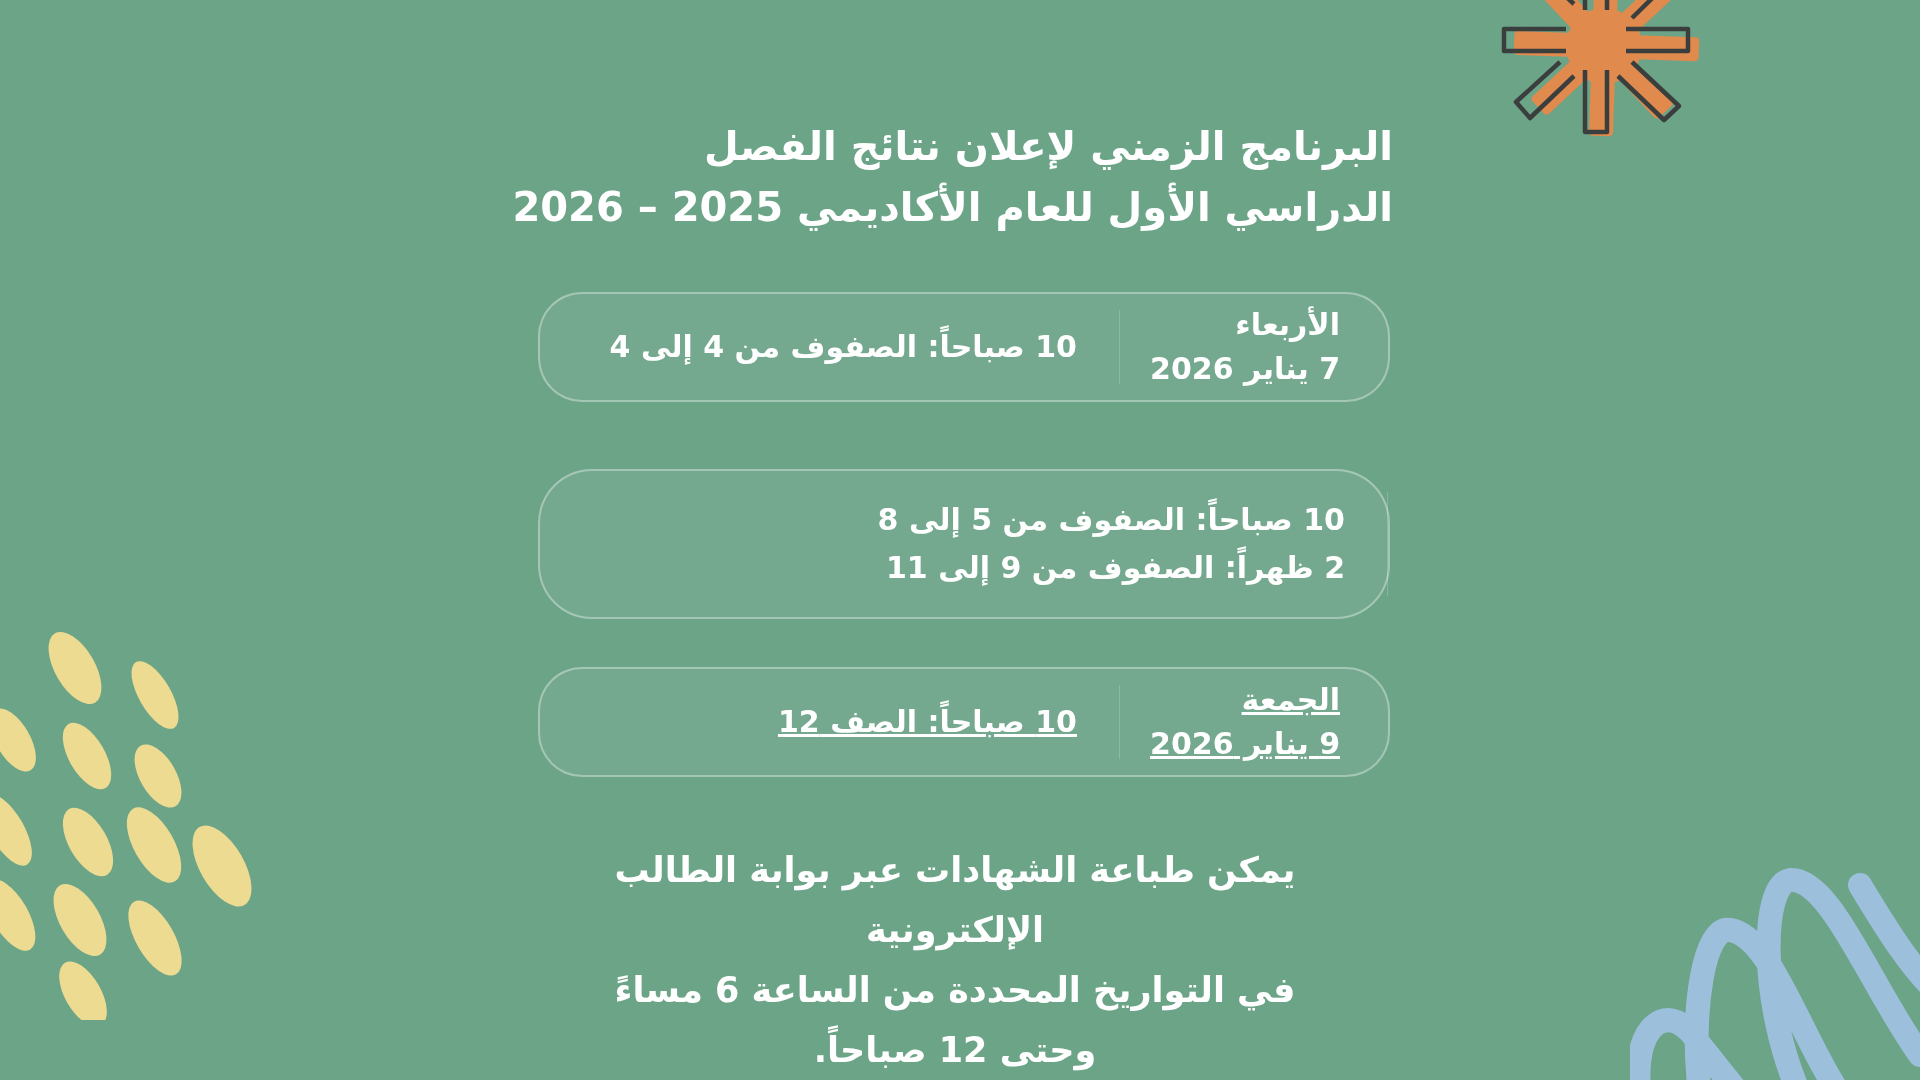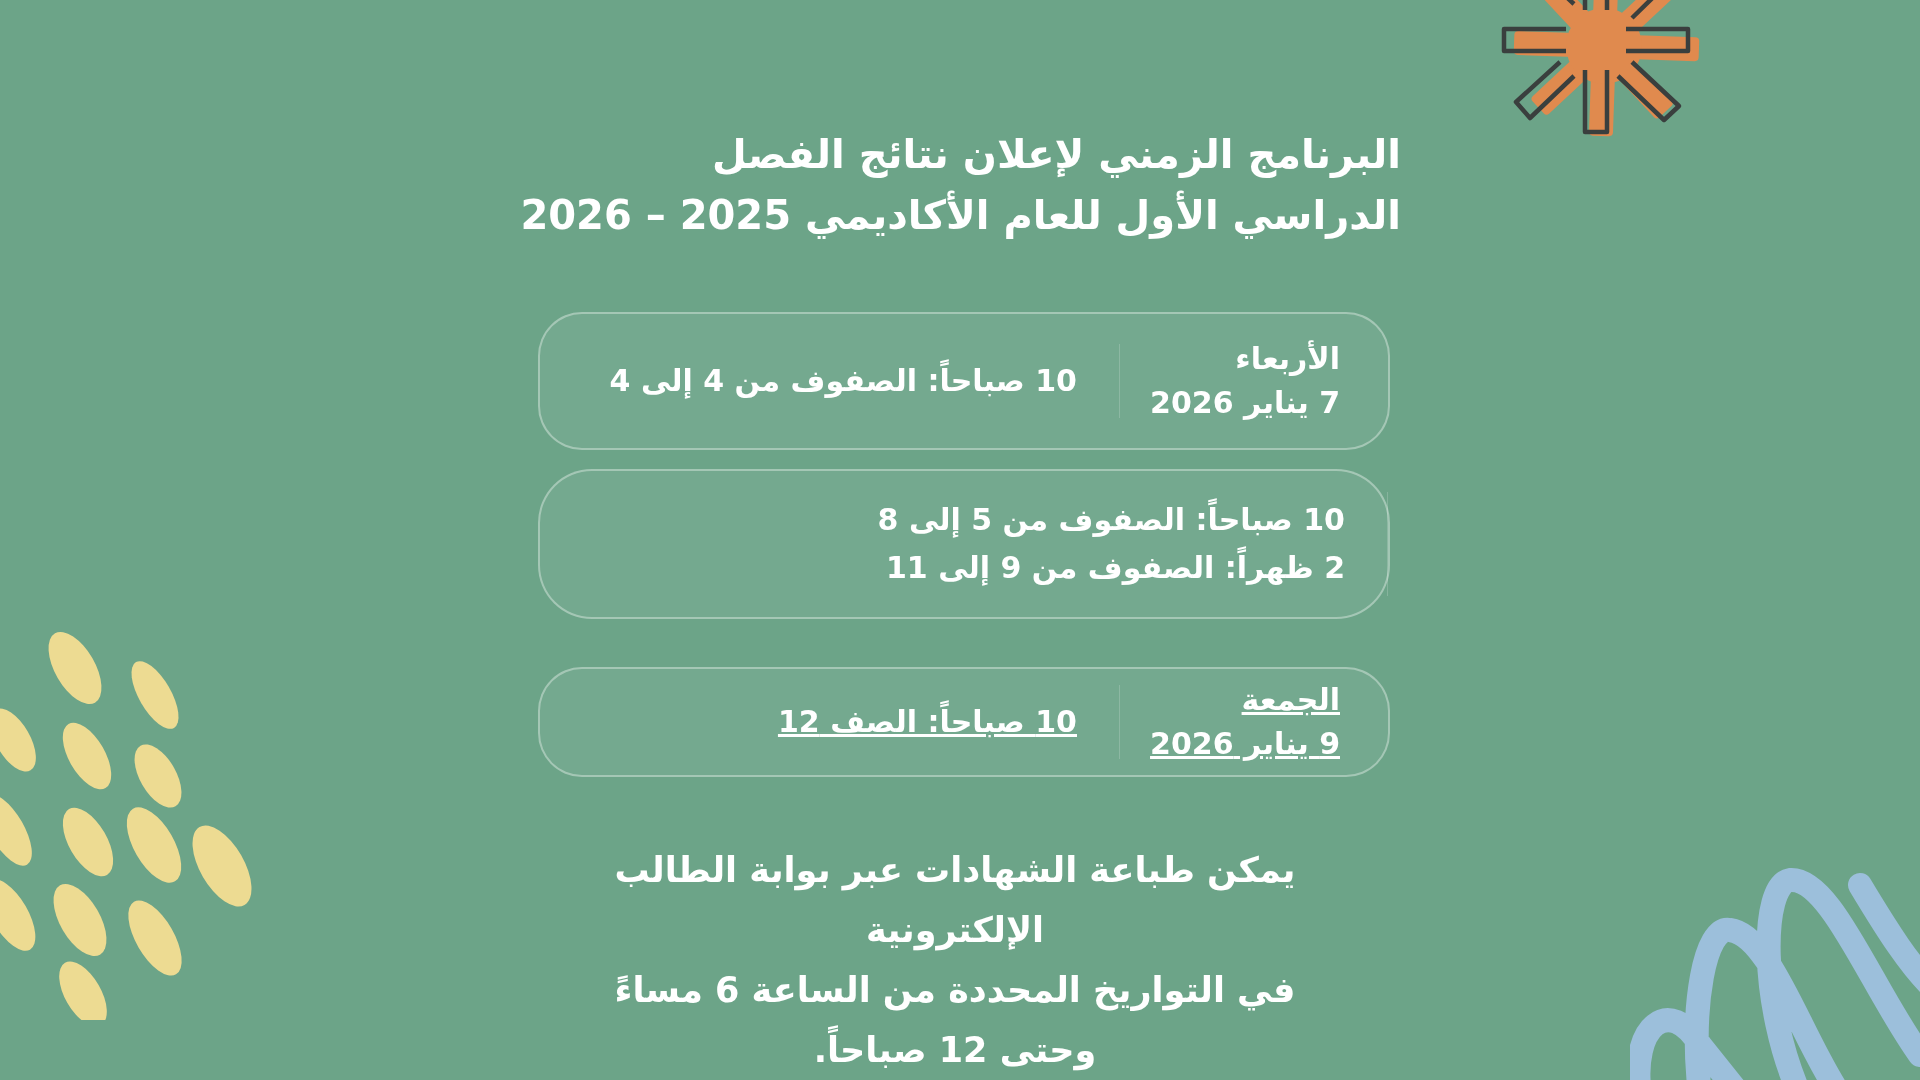--- a/index.html
+++ b/index.html
@@ -39,21 +39,21 @@
       left: 538px;
       width: 852px;
       border: 2px solid rgba(255,255,255,0.35);
       border-radius: 44px;
       background: rgba(255,255,255,0.06);
       box-sizing: border-box;
       display: flex;
       flex-direction: row;
       align-items: center;
     }
-    .card-1 { top: 312px; height: 138px; }
+    .card-1 { top: 292px; height: 110px; }
     .card-2 { top: 469px; height: 150px; border-radius: 54px; }
     .card-3 { top: 667px; height: 110px; text-decoration: underline; }
 
     .day-block {
       width: 268px;
       box-sizing: border-box;
       padding-right: 48px;
       text-align: right;
       font-weight: bold;
       font-size: 30px;
@@ -128,21 +128,21 @@
     <ellipse cx="100" cy="300" rx="20" ry="40" transform="rotate(-30 100 300)"></ellipse>
     <ellipse cx="175" cy="318" rx="19" ry="42" transform="rotate(-30 175 318)"></ellipse>
     <ellipse cx="103" cy="374" rx="18" ry="36" transform="rotate(-30 103 374)"></ellipse>
   </g>
 </svg>
 
 <svg class="deco deco-scribble" viewBox="0 0 300 240">
   <path d="M10,240 C 0,170 40,140 70,190 L 110,240 M 70,240 C 60,150 75,70 100,75 C 140,80 170,180 210,240 M 170,240 C 130,150 130,30 160,25 C 200,22 240,130 290,200 M 230,30 C 260,80 280,110 300,130" fill="none" stroke="#9cbfdb" stroke-width="24" stroke-linecap="round" stroke-linejoin="round"></path>
 </svg>
 
-<h1 class="title" style="margin:16px;">
+<h1 class="title" style="margin:8px;">
   <span class="line">البرنامج الزمني لإعلان نتائج الفصل</span>
   <span class="line">الدراسي الأول للعام الأكاديمي 2025 – 2026</span>
 </h1>
 
 <div class="card card-1">
   <div class="day-block">
     <span>الأربعاء</span>
     <span>7 يناير 2026</span>
   </div>
   <div class="divider"></div>

